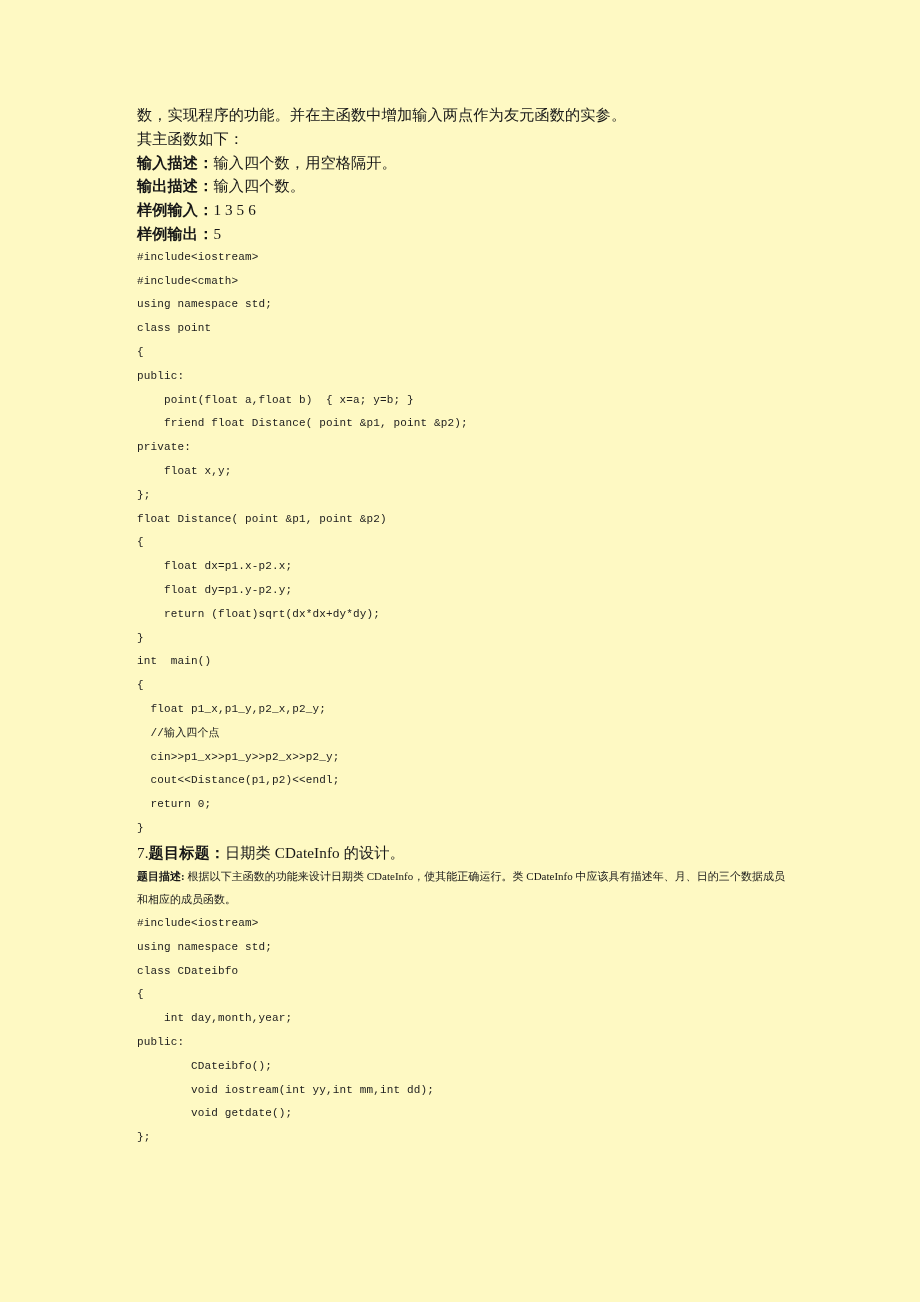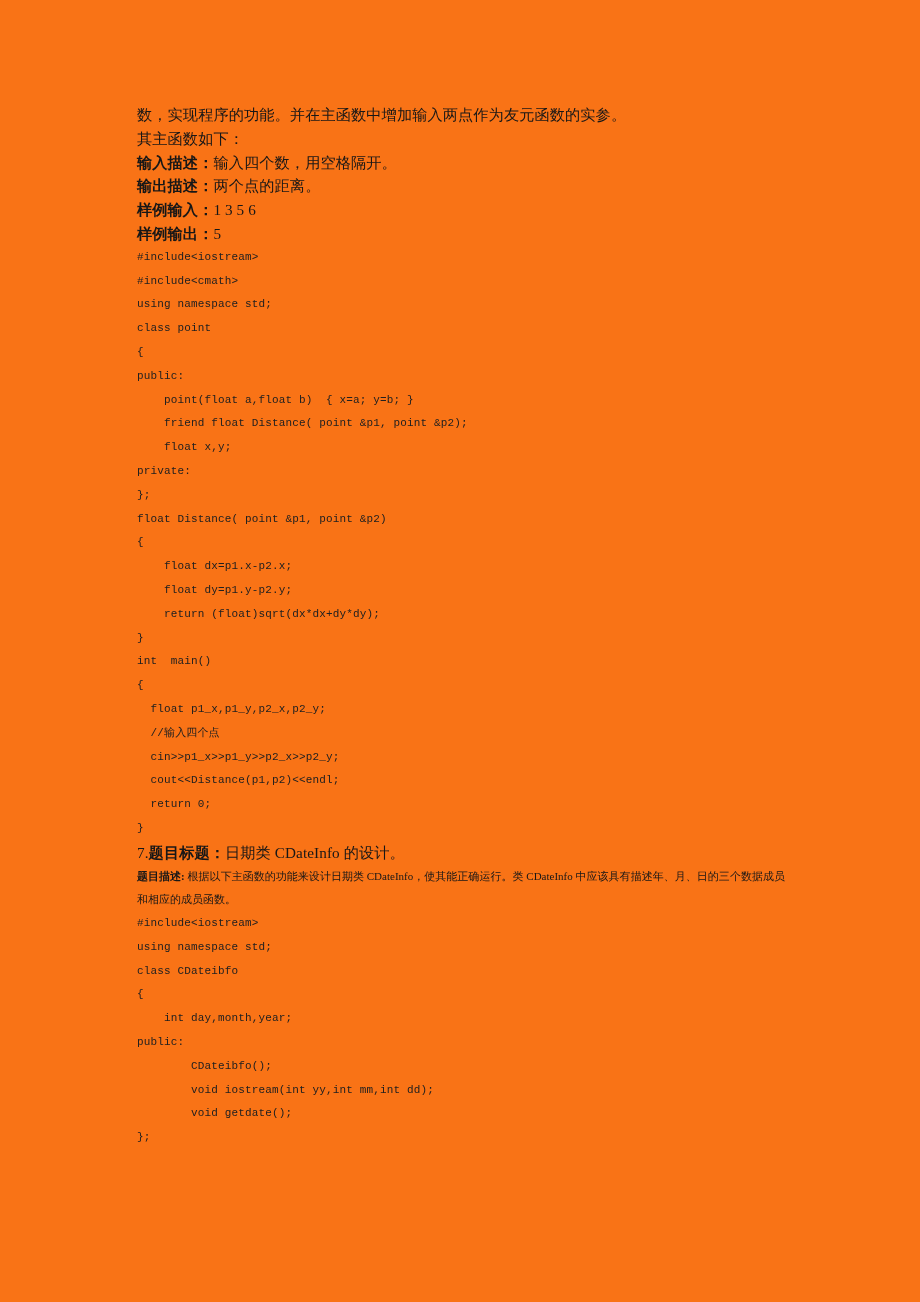--- a/index.html
+++ b/index.html
@@ -14,21 +14,21 @@
     overflow: hidden;
     font-family: "Liberation Serif", "DejaVu Serif", serif;
     color: #1a1a1a;
   }
   .page {
     position: absolute;
     left: 0;
     top: 0;
     width: 920px;
     height: 1302px;
-    background: #f97316;
+    background: #fef9c3;
   }
   .content {
     position: absolute;
     left: 137px;
     top: 103px;
     width: 650px;
   }
 
   
   .p-line {
@@ -71,37 +71,37 @@
 <body>
 
 <div class="page">
   <div class="content">
 
     <div class="p-line">数，实现程序的功能。并在主函数中增加输入两点作为友元函数的实参。</div>
     <div class="p-line">其主函数如下：</div>
 
     <div class="p-line"><span class="b">输入描述：</span><span>输入四个数，用空格隔开。</span></div>
 
-    <div class="p-line"><span class="b">输出描述：</span><span>两个点的距离。</span></div>
+    <div class="p-line"><span class="b">输出描述：</span><span>输入四个数。</span></div>
 
     <div class="p-line"><span class="b">样例输入：</span><span>1 3 5 6</span></div>
 
     <div class="p-line"><span class="b">样例输出：</span><span>5</span></div>
 
     <div class="code-block">
         <div class="code-line">#include&lt;iostream&gt;</div>
         <div class="code-line">#include&lt;cmath&gt;</div>
         <div class="code-line">using namespace std;</div>
         <div class="code-line">class point</div>
         <div class="code-line">{</div>
         <div class="code-line">public:</div>
         <div class="code-line">    point(float a,float b)  { x=a; y=b; }</div>
         <div class="code-line">    friend float Distance( point &amp;p1, point &amp;p2);</div>
+        <div class="code-line">private:</div>
         <div class="code-line">    float x,y;</div>
-        <div class="code-line">private:</div>
         <div class="code-line">};</div>
         <div class="code-line">float Distance( point &amp;p1, point &amp;p2)</div>
         <div class="code-line">{</div>
         <div class="code-line">    float dx=p1.x-p2.x;</div>
         <div class="code-line">    float dy=p1.y-p2.y;</div>
         <div class="code-line">    return (float)sqrt(dx*dx+dy*dy);</div>
         <div class="code-line">}</div>
         <div class="code-line">int  main()</div>
         <div class="code-line">{</div>
         <div class="code-line">  float p1_x,p1_y,p2_x,p2_y;</div>

